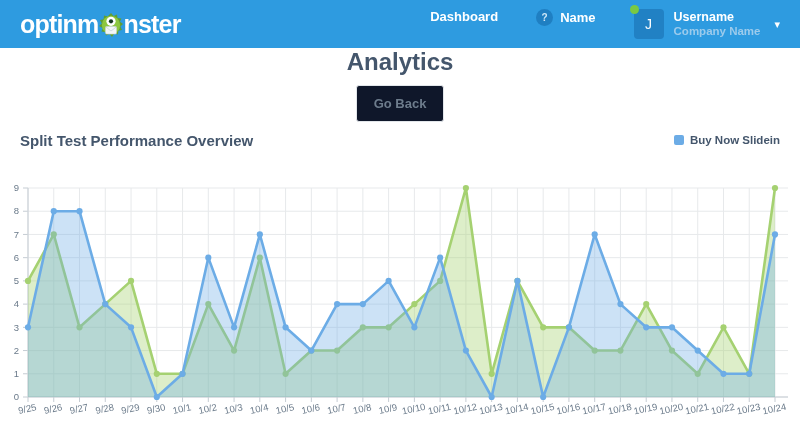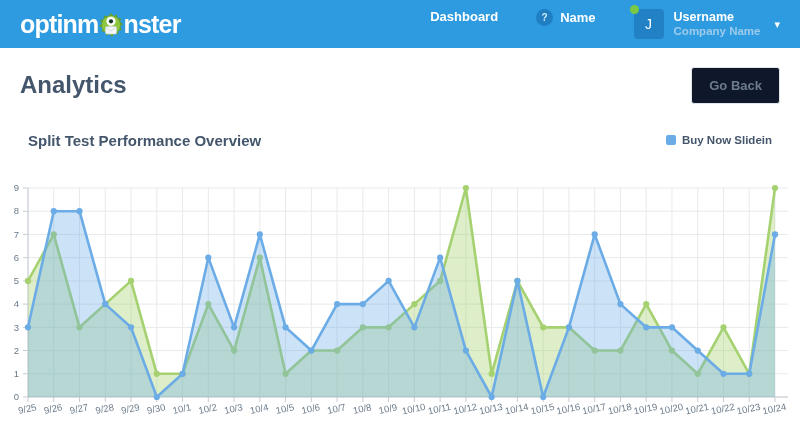--- a/index.html
+++ b/index.html
@@ -23,29 +23,29 @@
             font-size:14px; font-weight:400; display:flex; align-items:center; justify-content:center; }
   .status-dot { position:absolute; top:-4px; left:-4px; width:9px; height:9px; border-radius:50%;
                 background:#7ac943; }
   .user-text { line-height:1.15; }
   .user-name { color:#fff; font-size:12.5px; font-weight:700; }
   .user-company { color:#9ccbec; font-size:11.5px;font-weight:bold; }
   .chevron { color:#fff; font-size:11px; margin-left:4px; }
 
   
   .page-header { height:74px; display:flex; align-items:center; justify-content:space-between;
-                 padding:0 20px; background:#fff; }
+                 padding:0 20px; background:#fff;flex-direction:column; }
   .page-title { font-size:24px; font-weight:600; color:#44566c; }
   .go-back-btn { background:#0f172a; border:1px solid #e2e6ea; border-radius:3px; color:#6d7c8c;
                  font-size:13px; font-weight:700; padding:10px 17px; cursor:pointer;
                  font-family:"Liberation Sans", sans-serif; }
 
   
   .chart-title-row { height:36px; display:flex; align-items:center; justify-content:space-between;
-                     padding:0 28px; }
+                     padding:0 20px; }
   .chart-title { font-size:15px; font-weight:600; color:#44566c; }
   .legend { display:flex; align-items:center; gap:28px; }
   .legend-item { display:flex; align-items:center; gap:6px; }
   .legend-swatch { width:10px; height:10px; border-radius:2px; }
   .legend-label { font-size:11.5px; font-weight:700; color:#44566c; }
 
   
   .chart-wrap { width:800px; height:271px; }
   .chart-wrap svg { display:block; }
 </style>

